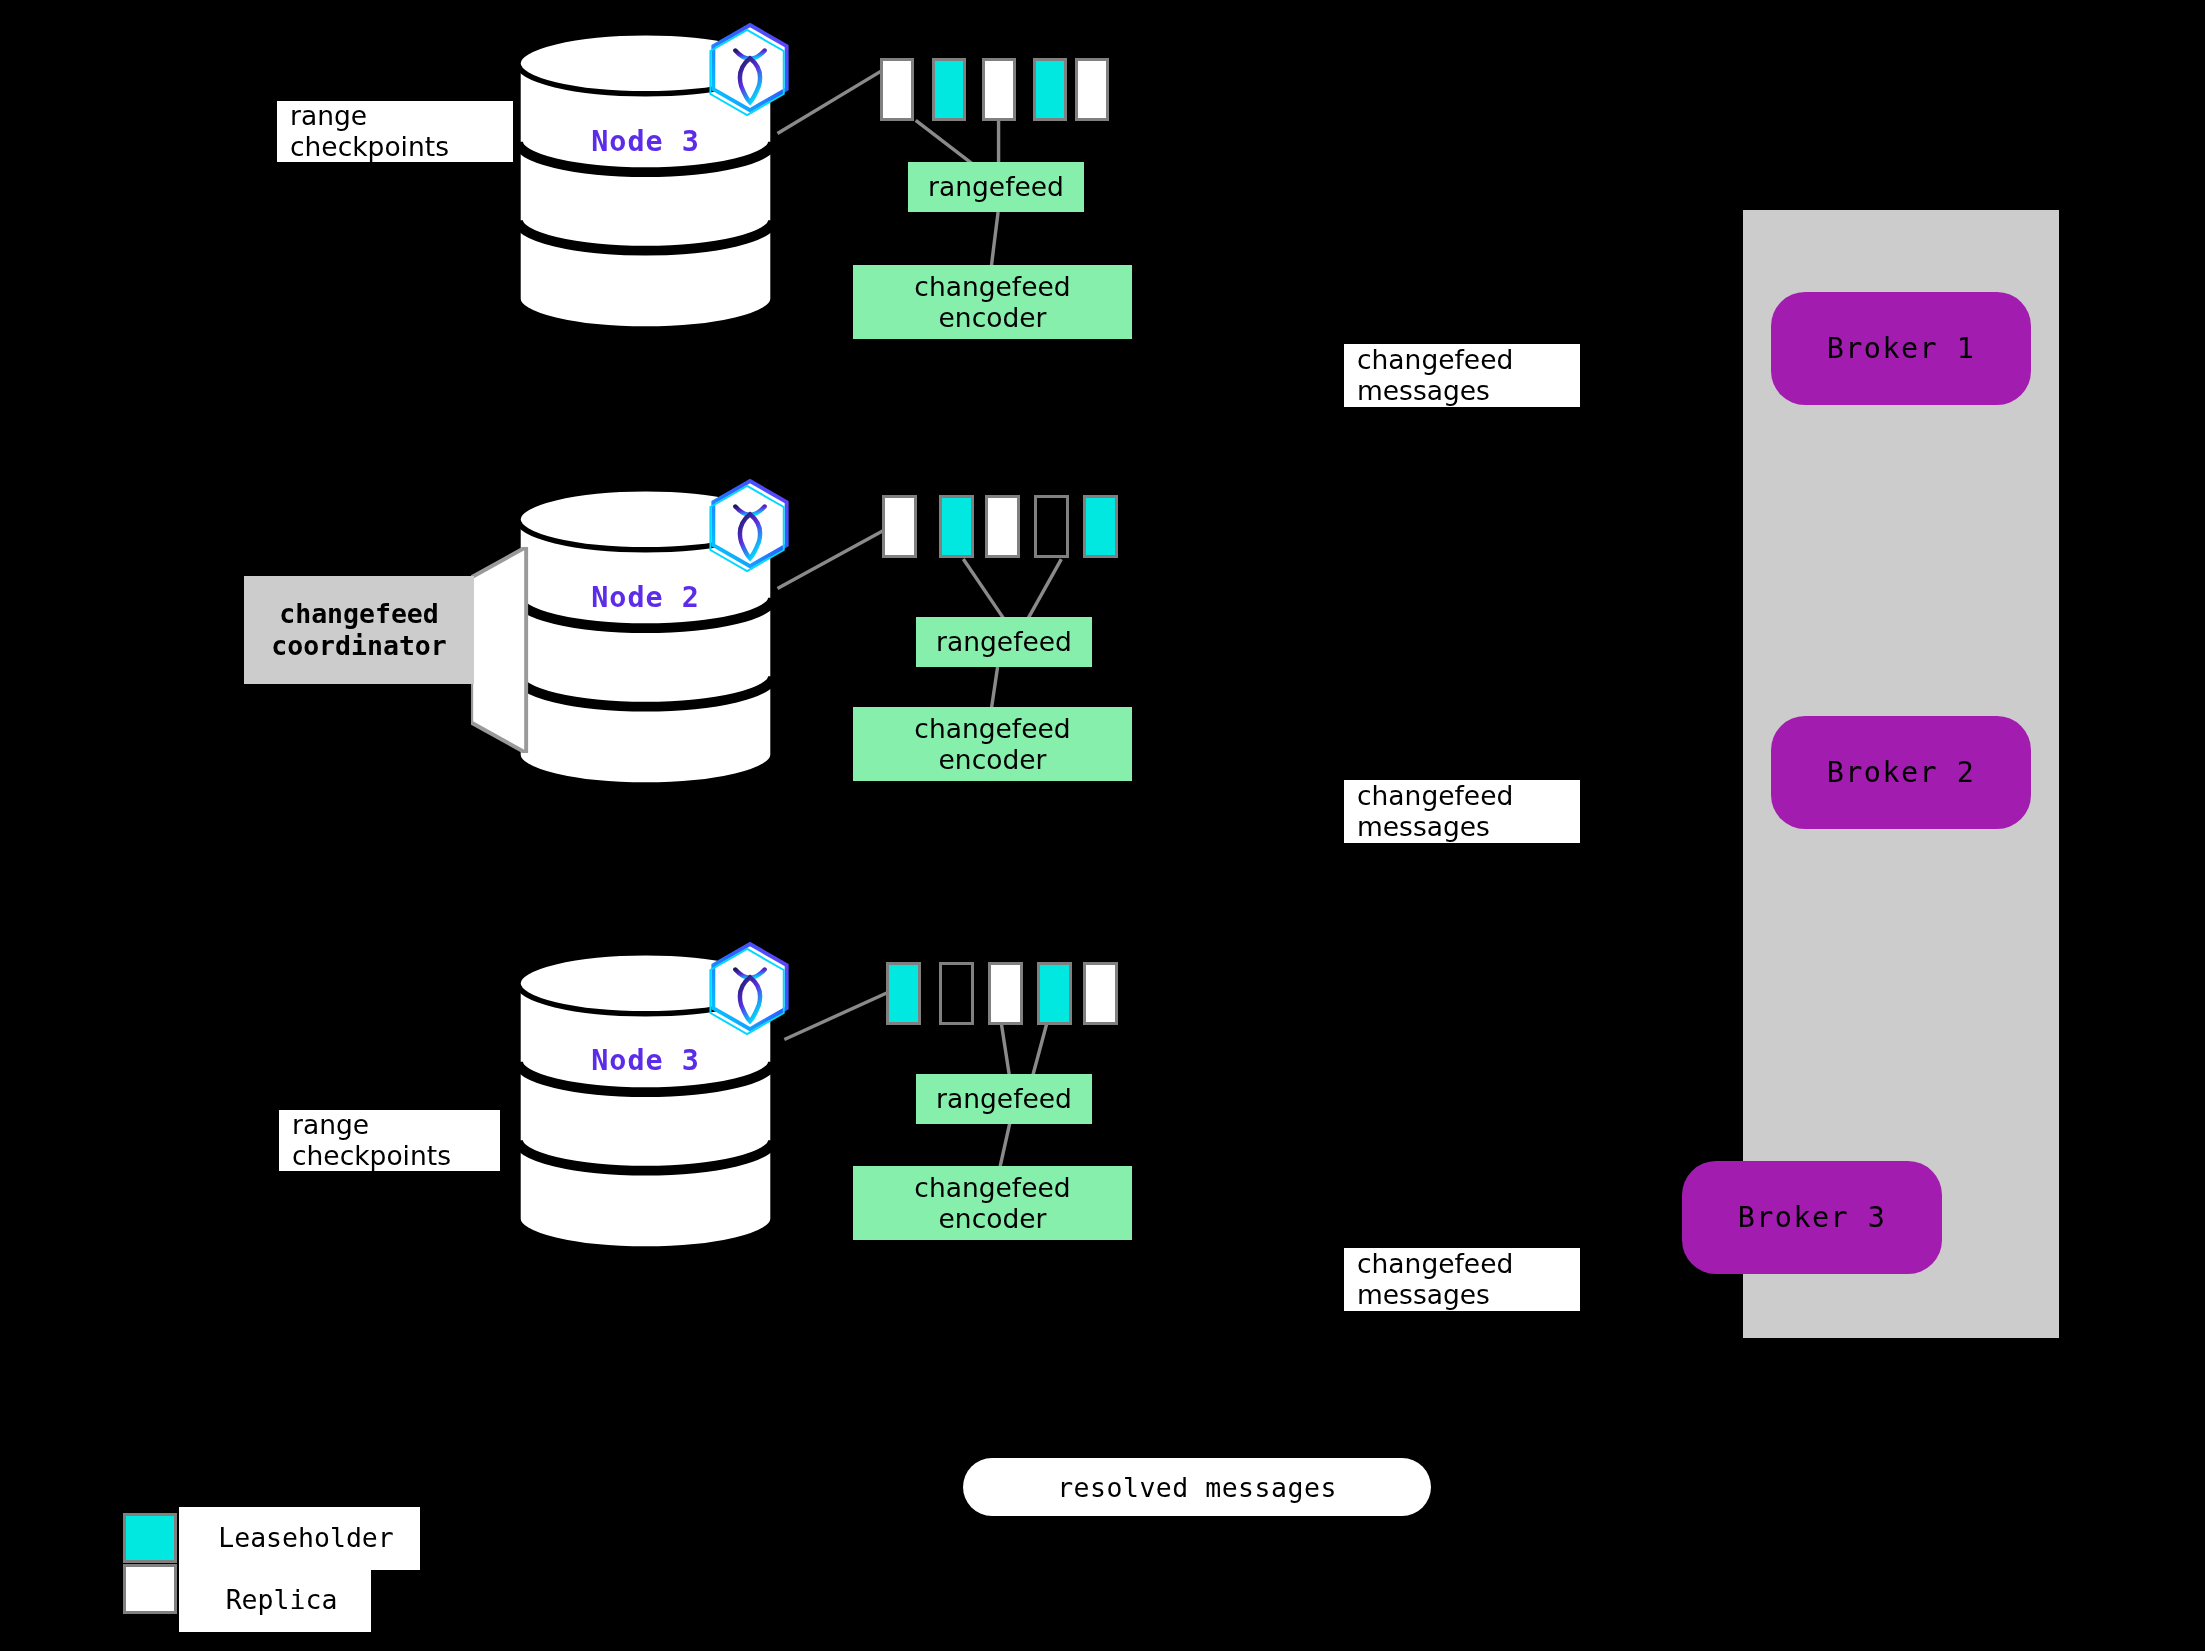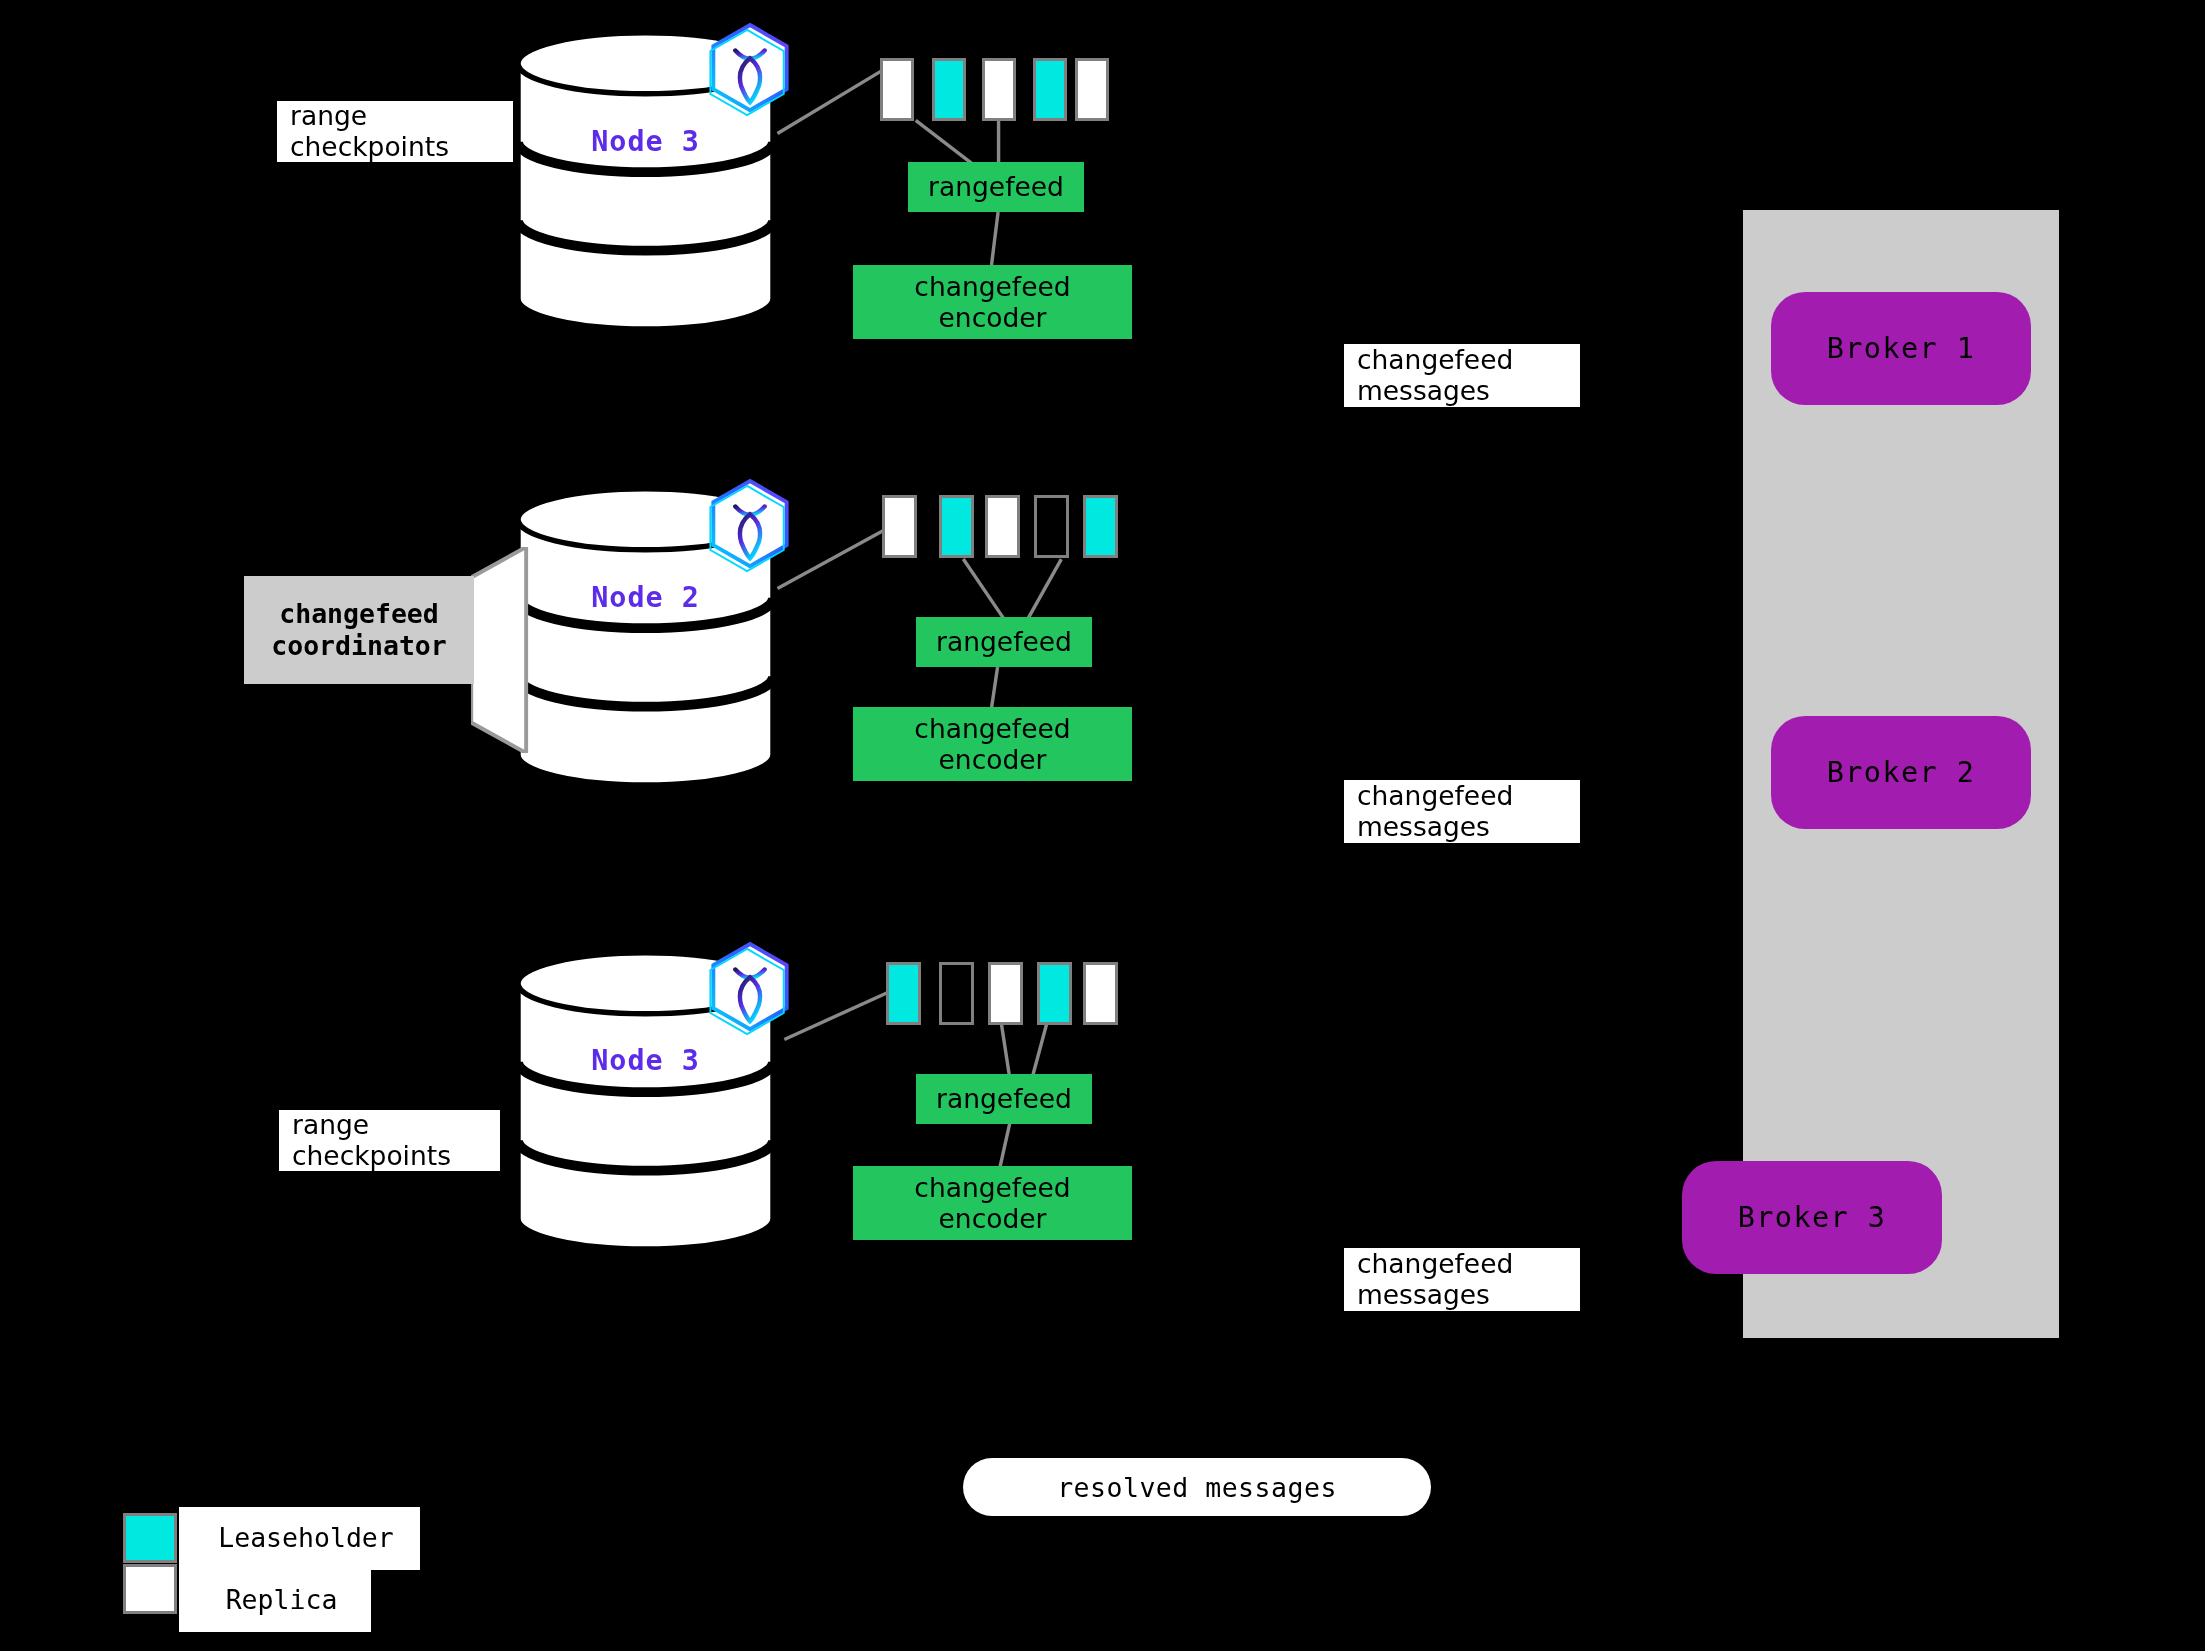--- a/index.html
+++ b/index.html
@@ -15,21 +15,21 @@
               font-family:"DejaVu Sans Mono",monospace;letter-spacing:1px;
               white-space:nowrap;}
 
   
   .range{position:absolute;border:3.4px solid #808080;box-sizing:border-box;}
   .range.leaseholder{background:#00e8e0;}
   .range.replica{background:#ffffff;}
   .range.empty{background:transparent;}
 
   
-  .gbox{position:absolute;background:#22c55e;color:#000;
+  .gbox{position:absolute;background:#86efac;color:#000;
         display:flex;align-items:center;justify-content:center;
         text-align:center;line-height:1.18;
         font-family:"DejaVu Sans",sans-serif;}
 
   
   .wlabel{position:absolute;background:#ffffff;color:#000;overflow:hidden;
           display:flex;align-items:flex-start;justify-content:center;
           text-align:center;line-height:1.16;
           font-family:"DejaVu Sans",sans-serif;padding-left:13px;}
   .wlabel.mono{font-family:"DejaVu Sans Mono",monospace;}

